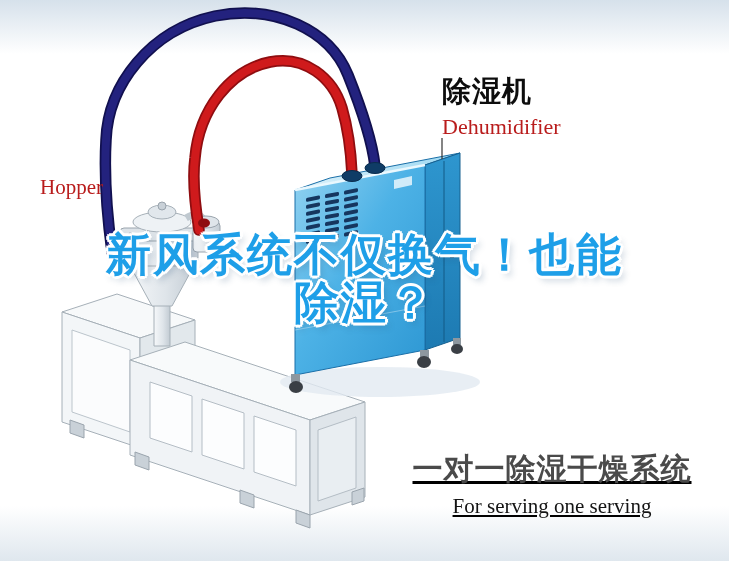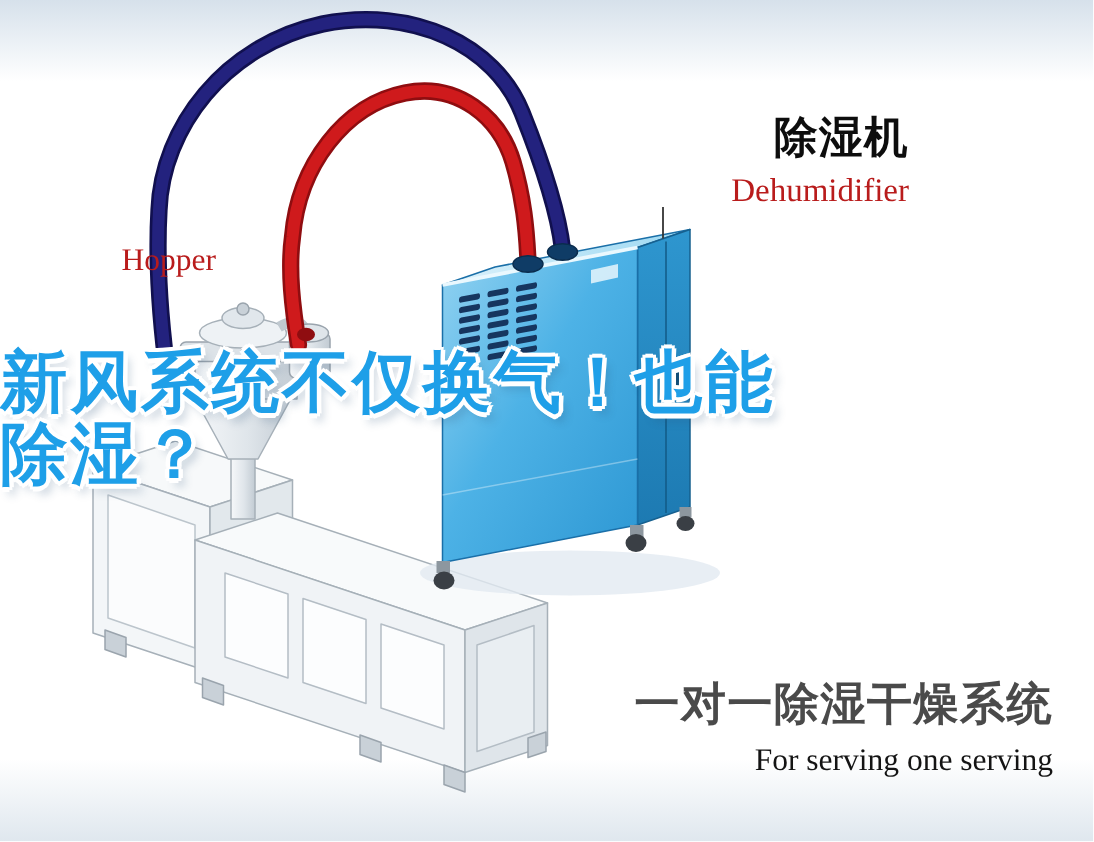--- a/index.html
+++ b/index.html
@@ -2,44 +2,44 @@
 <html><head>
 <meta charset="utf-8">
 <style>
   html,body{margin:0;padding:0;background:#ffffff;}
   .stage{
     position:relative;width:729px;height:561px;overflow:hidden;
     background:#ffffff;font-family:"Liberation Sans",sans-serif;
   }
   .stage svg{position:absolute;left:0;top:0;}
   .overlay{position:absolute;z-index:5;}
-  .machine-label{ text-align:right; }
+  .machine-label{ text-align:left; }
   .machine-label .cn{
     font-weight:bold;color:#0d0d0d;letter-spacing:1px;
     font-family:"Liberation Sans",sans-serif;
   }
   .machine-label .en{
     color:#b91c1c;font-family:"Liberation Serif",serif;
   }
   .hopper-label{left:40px;top:160px;width:104px;}
   .hopper-label .cn{font-size:27px;}
-  .hopper-label .en{font-size:21px;margin-top:1px;}
+  .hopper-label .en{font-size:21px;margin-top:15px;}
   .dehum-label{left:442px;top:72px;width:164px;}
   .dehum-label .cn{font-size:29px;}
   .dehum-label .en{font-size:22px;margin-top:2px;}
   .headline{
-    left:0;right:0;top:231px;
+    left:0;right:0;top:231px;text-align:center;
     font-weight:bold;font-size:45px;line-height:1.06;letter-spacing:2px;
     color:#1e9fe8;
     text-shadow:
       -2px -2px 0 #fff, 2px -2px 0 #fff, -2px 2px 0 #fff, 2px 2px 0 #fff,
       0 -3px 0 #fff, 0 3px 0 #fff, -3px 0 0 #fff, 3px 0 0 #fff,
       4px 5px 6px rgba(40,80,120,0.25);
   }
-  .caption{left:402px;top:449px;width:300px;text-align:right;}
+  .caption{left:402px;top:449px;width:300px;text-align:center;text-decoration:underline;}
   .caption .cn{
     font-weight:bold;font-size:30px;color:#4a4a4a;letter-spacing:1px;
     font-family:"Liberation Sans",sans-serif;
   }
   .caption .en{
     font-size:21px;color:#141414;margin-top:4px;
     font-family:"Liberation Serif",serif;
   }
 </style>
 </head>

